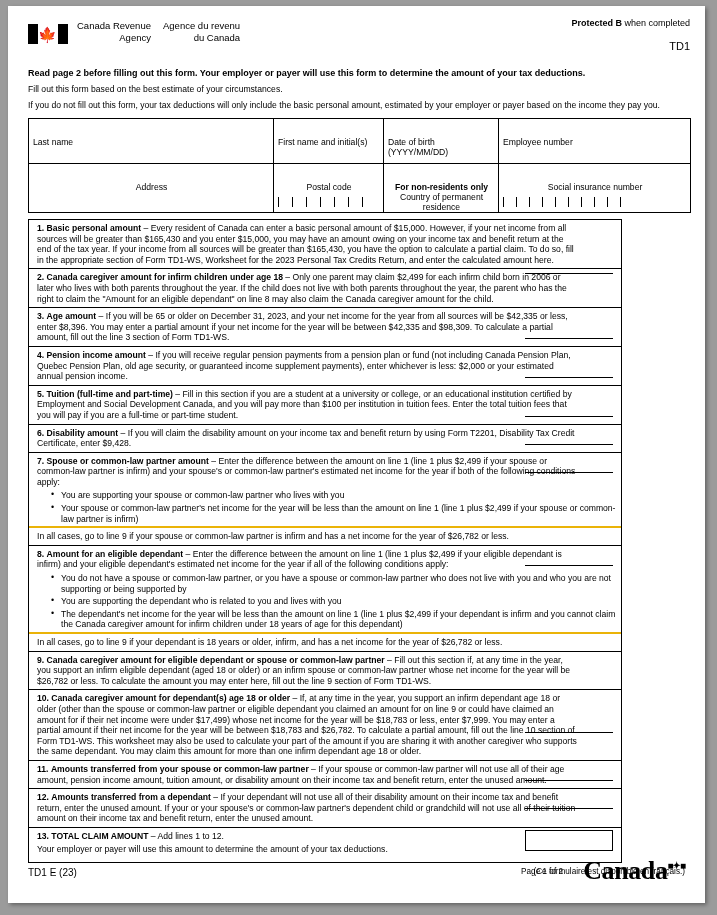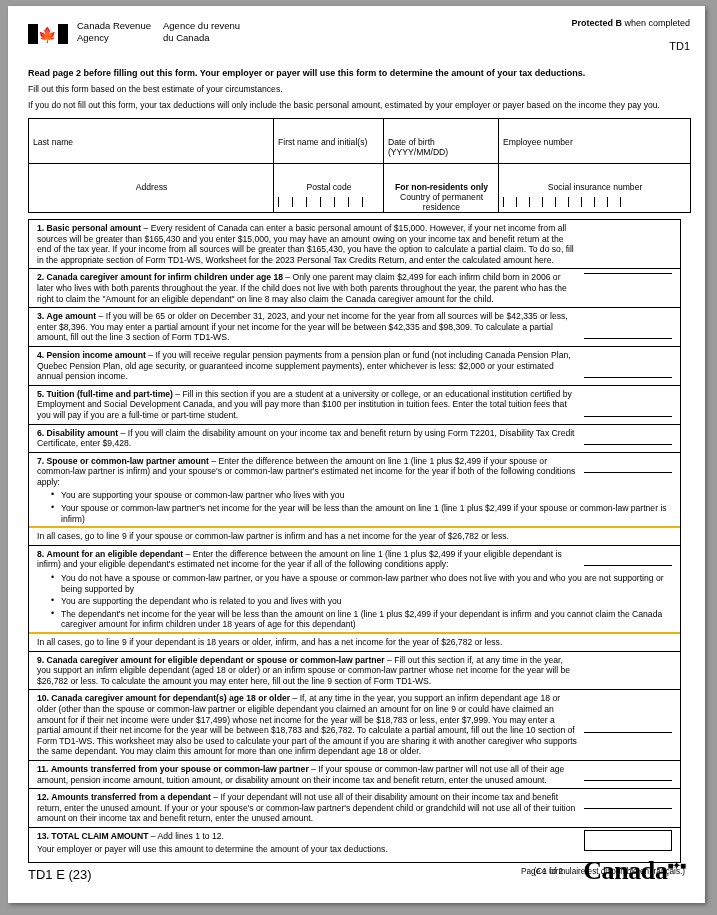--- a/index.html
+++ b/index.html
@@ -50,20 +50,21 @@
     transform: translate(-50%,-50%);
     font-size: 15px; line-height: 1; color: #000;
   }
   .wordmark-en, .wordmark-fr {
     position: absolute;
     top: 2px;
     font-size: 9.5px;
     line-height: 11.5px;
     color: #000;
     white-space: pre-line;
+    text-align: right;
   }
   .wordmark-en { left: 49px; }
   .wordmark-fr { left: 135px; }
 
   .prot {
     position: absolute;
     right: 0; top: 0;
     font-size: 9px;
     color: #000;
     text-align: right;
@@ -125,21 +126,21 @@
     border-left: 1px solid #000;
     height: 10px;
   }
   .slot.last { border-right: 1px solid #000; }
   .slots.sin .slot { width: 12px; }
 
   
   .bodybox {
     margin-top: 6px;
     border: 1px solid #000;
-    width: 653px;
+    width: 594px;
     box-sizing: border-box;
     position: relative;
     background: #fff;
   }
   .sec {
     position: relative;
     border-bottom: 1px solid #000;
     padding: 2px 0 2px 0;
   }
   .sec:last-child { border-bottom: none; }
@@ -191,21 +192,21 @@
   
   .footer {
     position: absolute;
     left: 20px;
     right: 20px;
     bottom: 18px;
     height: 34px;
   }
   .foot-left {
     position: absolute; left: 0; top: 16px;
-    font-size: 13px;
+    font-size: 10px;
   }
   .foot-mid {
     position: absolute; left: 0; right: 0; top: 16px;
     text-align: right;
     font-size: 8.2px;
   }
   .foot-page {
     position: absolute; right: 122px; top: 16px;
     font-size: 8.2px;
   }

